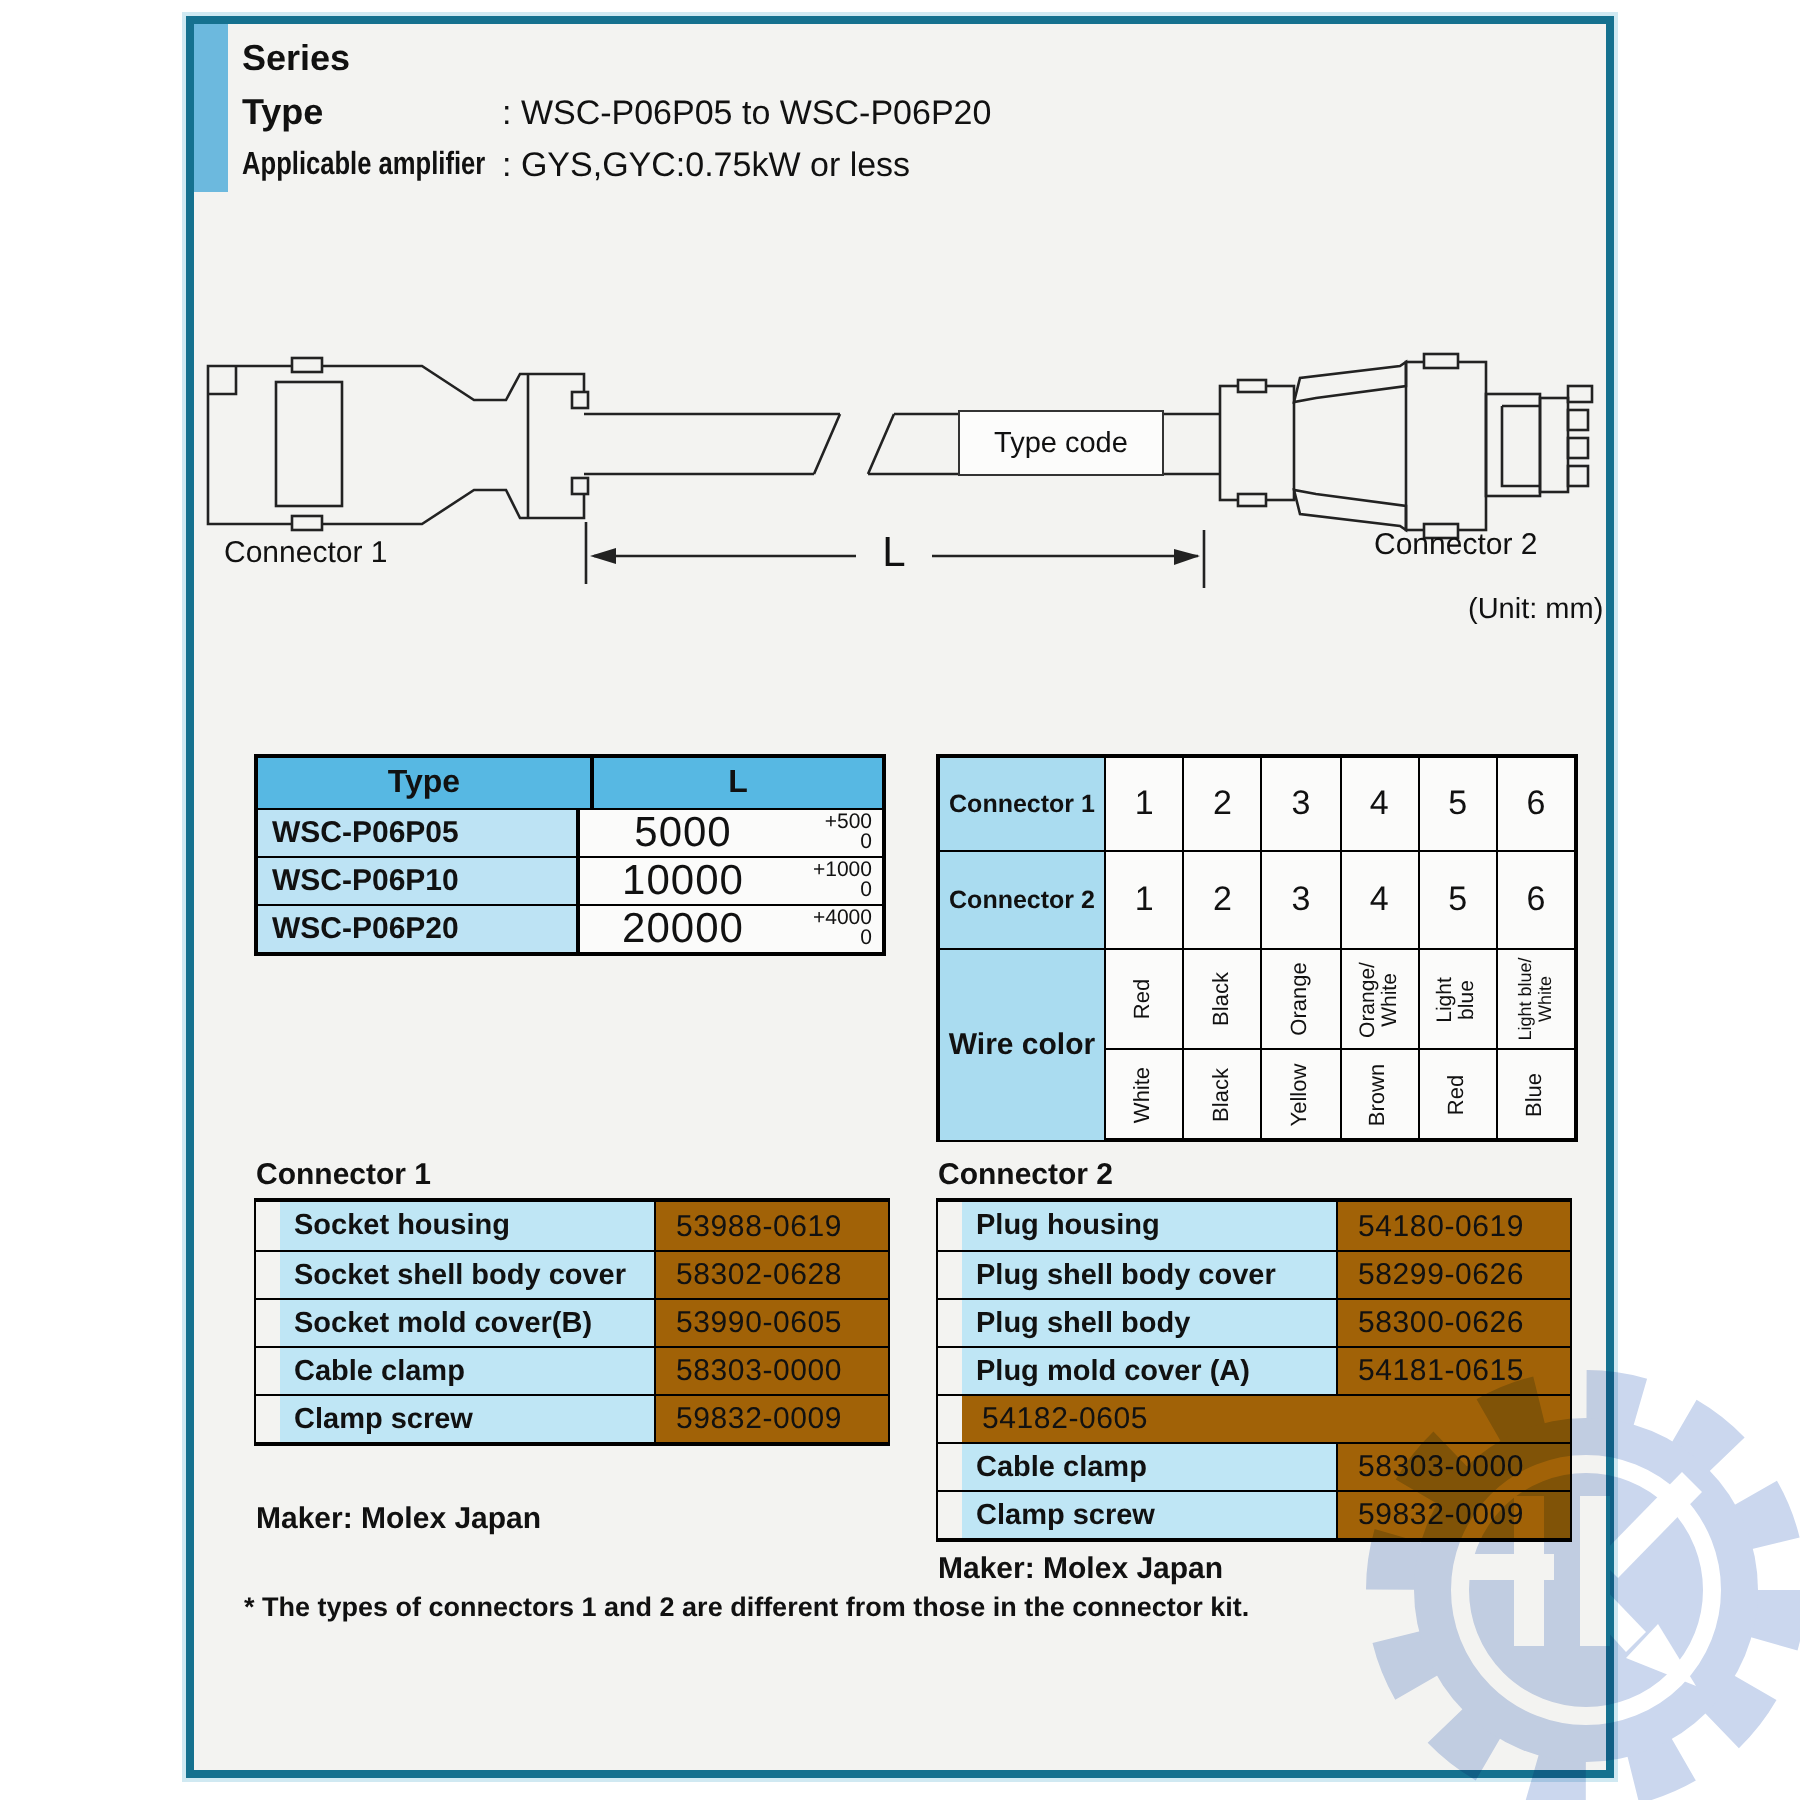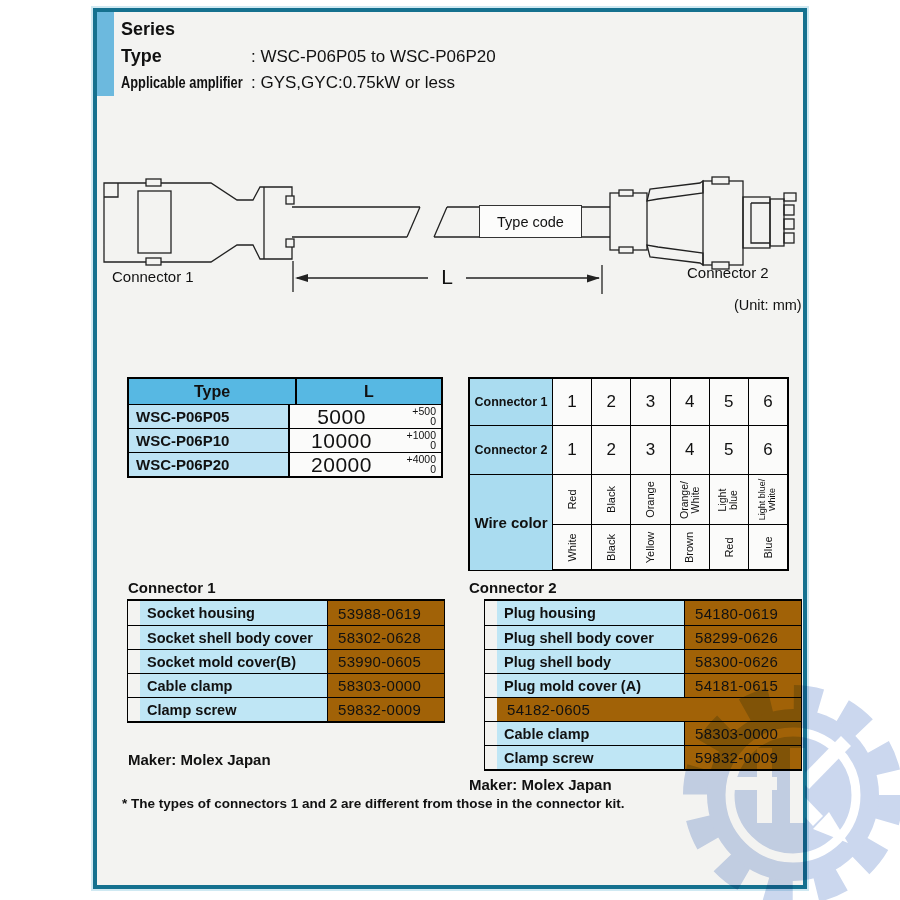--- a/index.html
+++ b/index.html
@@ -291,21 +291,21 @@
     <div class="p-val">58303-0000</div>
   </div>
   <div class="p-row">
     <div class="p-name">Clamp screw</div>
     <div class="p-val">59832-0009</div>
   </div>
 </div>
 <div class="abs maker" style="left:128px;top:751px;">Maker: Molex Japan</div>
 
 <div class="abs parts-title" style="left:469px;top:579px;">Connector 2</div>
-<div class="abs parts" style="left:484px;top:599px;">
+<div class="abs parts" style="left:468px;top:599px;">
   <div class="p-row">
     <div class="p-name">Plug housing</div>
     <div class="p-val">54180-0619</div>
   </div>
   <div class="p-row">
     <div class="p-name">Plug shell body cover</div>
     <div class="p-val">58299-0626</div>
   </div>
   <div class="p-row">
     <div class="p-name">Plug shell body</div>

